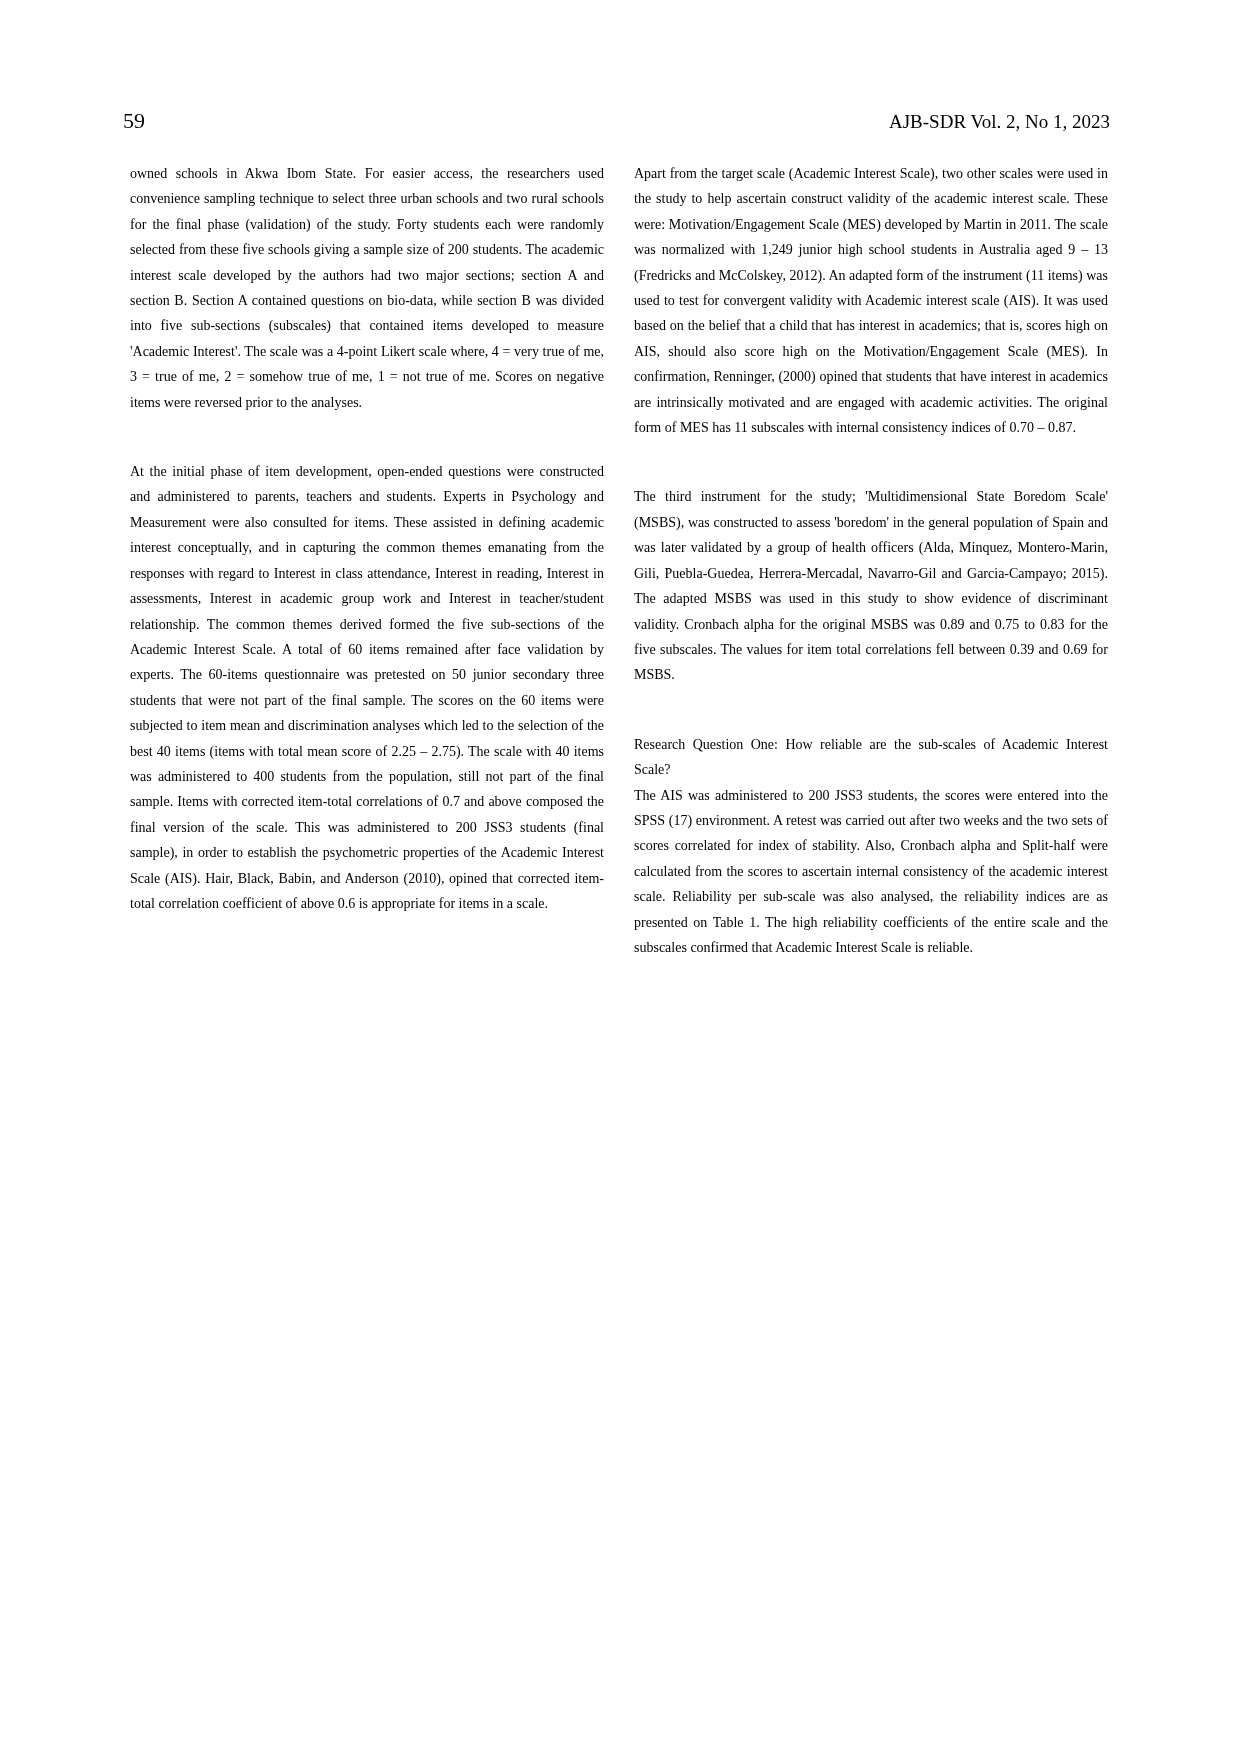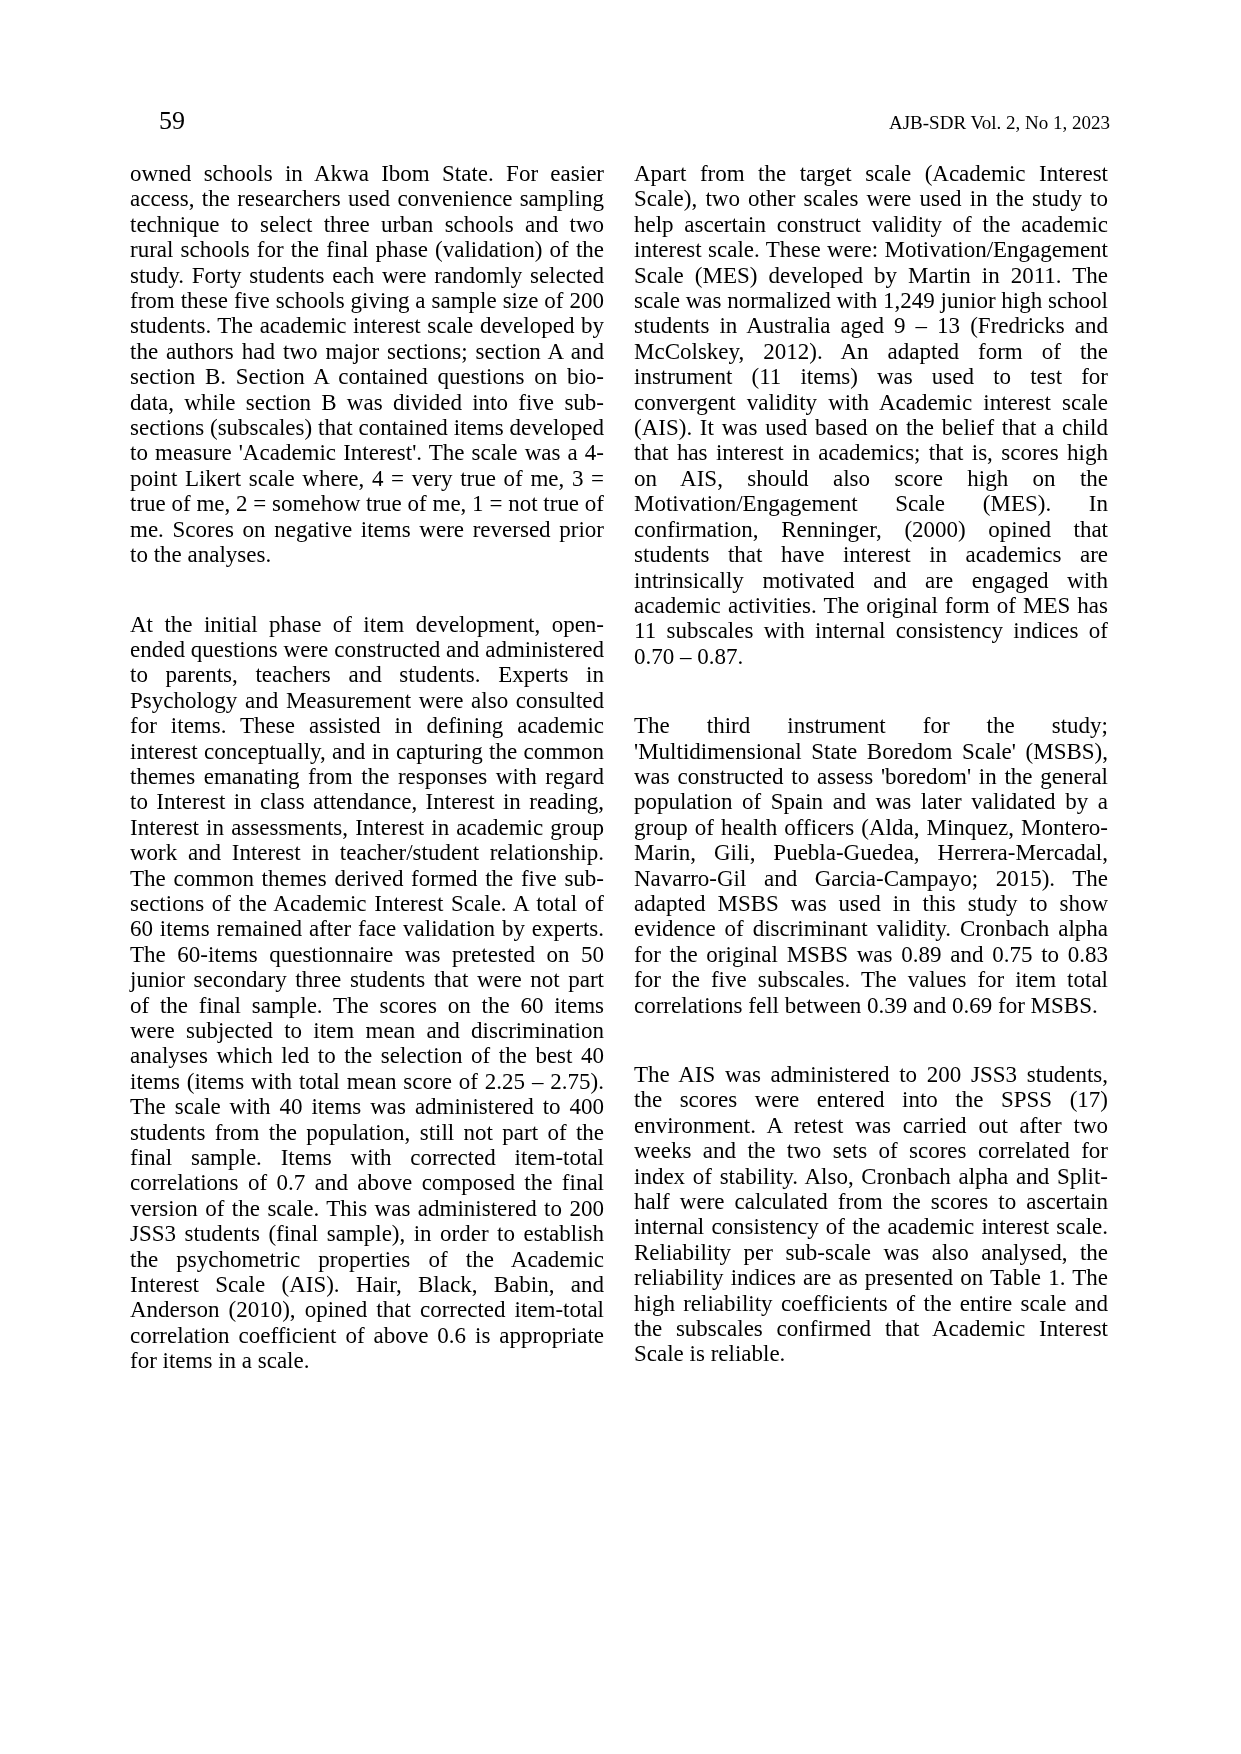--- a/index.html
+++ b/index.html
@@ -19,39 +19,38 @@
   .header {
     position: absolute;
     top: 108px;
     left: 123px;
     right: 131px;
     display: flex;
     justify-content: space-between;
     align-items: baseline;
   }
   .page-number {
-    font-size: 26px;
+    font-size: 22px;
     line-height: 26px;
-    margin-left: 36px;
   }
   .journal-ref {
     font-size: 19px;
     line-height: 24px;
   }
   .content {
     position: absolute;
     top: 161px;
     left: 130px;
     width: 978px;
     display: flex;
     gap: 30px;
   }
   .column {
     width: 474px;
-    font-size: 23px;
+    font-size: 14px;
     line-height: 25.4px;
     text-align: justify;
   }
   .block {
     margin: 0 0 44px 0;
   }
   .block p {
     margin: 0;
     padding: 0;
   }
@@ -76,18 +75,19 @@
         </div>
       </div>
     <div class="column">
         <div class="block">
           <p>Apart from the target scale (Academic Interest Scale), two other scales were used in the study to help ascertain construct validity of the academic interest scale. These were: Motivation/Engagement Scale (MES) developed by Martin in 2011. The scale was normalized with 1,249 junior high school students in Australia aged 9 – 13 (Fredricks and McColskey, 2012). An adapted form of the instrument (11 items) was used to test for convergent validity with Academic interest scale (AIS). It was used based on the belief that a child that has interest in academics; that is, scores high on AIS, should also score high on the Motivation/Engagement Scale (MES). In confirmation, Renninger, (2000) opined that students that have interest in academics are intrinsically motivated and are engaged with academic activities. The original form of MES has 11 subscales with internal consistency indices of 0.70 – 0.87.</p>
         </div>
         <div class="block">
           <p>The third instrument for the study; 'Multidimensional State Boredom Scale' (MSBS), was constructed to assess 'boredom' in the general population of Spain and was later validated by a group of health officers (Alda, Minquez, Montero-Marin, Gili, Puebla-Guedea, Herrera-Mercadal, Navarro-Gil and Garcia-Campayo; 2015). The adapted MSBS was used in this study to show evidence of discriminant validity.  Cronbach alpha for the original MSBS was 0.89 and 0.75 to 0.83 for the five subscales. The values for item total correlations fell between 0.39 and 0.69 for MSBS.</p>
         </div>
         <div class="block">
+          <p>Research Question One: How reliable are the sub-scales of Academic Interest Scale?</p>
           <p>The AIS was administered to 200 JSS3 students, the scores were entered into the SPSS (17) environment. A retest was carried out after two weeks and the two sets of scores correlated for index of stability. Also, Cronbach alpha and Split-half were calculated from the scores to ascertain internal consistency of the academic interest scale. Reliability per sub-scale was also analysed, the reliability indices are as presented on Table 1. The high reliability coefficients of the entire scale and the subscales confirmed that Academic Interest Scale is reliable.</p>
         </div>
       </div>
   </div>
 
 </div>
 
 </body></html>

